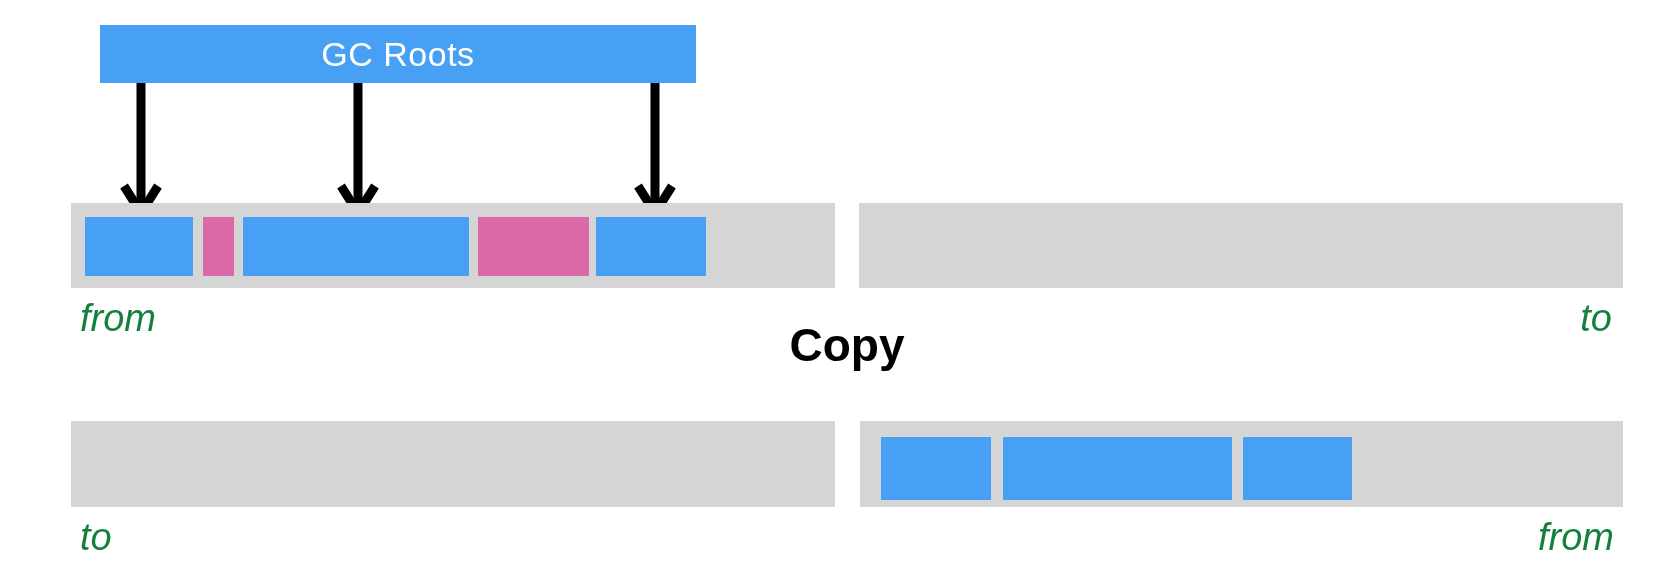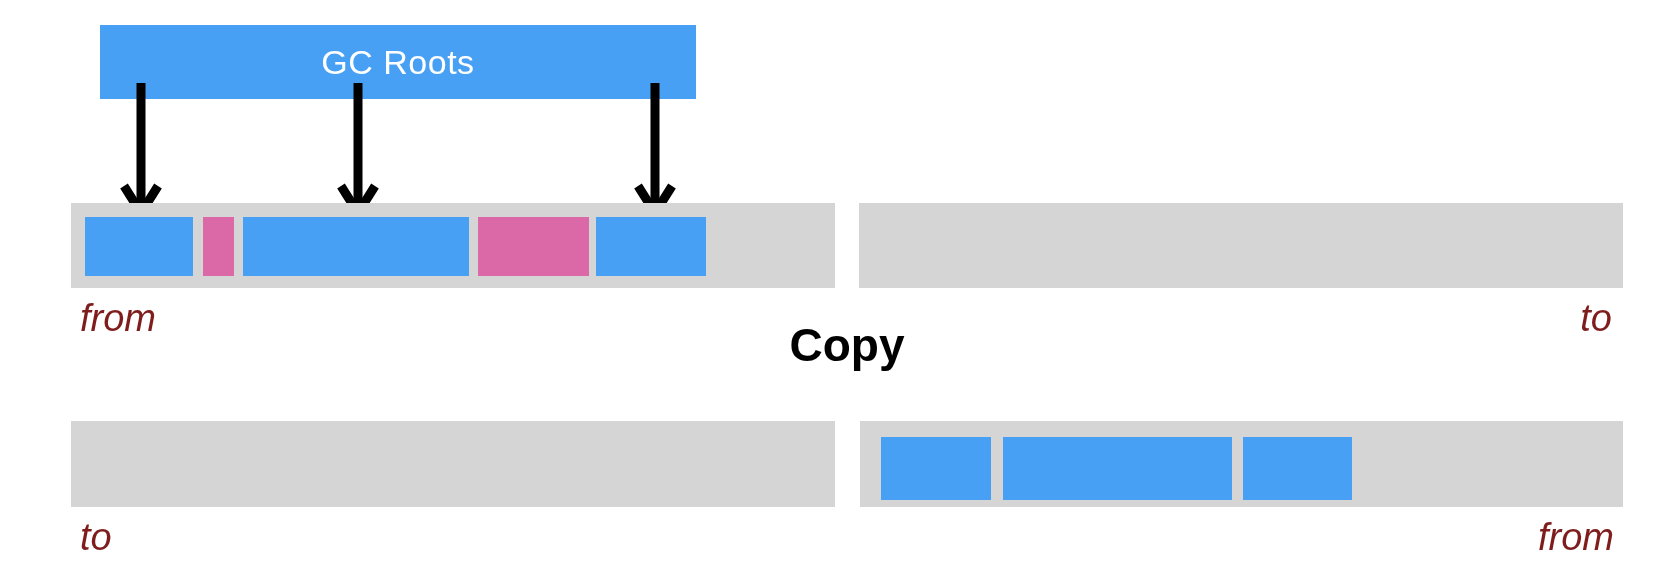--- a/index.html
+++ b/index.html
@@ -13,21 +13,21 @@
     width: 1670px;
     height: 578px;
     background: #ffffff;
     overflow: hidden;
   }
   .gc-roots-box {
     position: absolute;
     left: 100px;
     top: 25px;
     width: 596px;
-    height: 74px;
+    height: 58px;
     display: flex;
     align-items: center;
     justify-content: center;
     font-size: 34px;
     font-weight: 500;
     letter-spacing: 0.5px;
   }
   .arrow-layer {
     position: absolute;
     left: 0;
@@ -44,21 +44,21 @@
     position: absolute;
   }
   .space-top-left    { left: 71px;  top: 203px; width: 764px; }
   .space-top-right   { left: 859px; top: 203px; width: 764px; }
   .space-bottom-left  { left: 71px;  top: 421px; width: 764px; height: 86px; }
   .space-bottom-right { left: 860px; top: 421px; width: 763px; height: 86px; }
   .space-label {
     position: absolute;
     font-style: italic;
     font-size: 38px;
-    color: #7f1d1d;
+    color: #15803d;
     white-space: nowrap;
   }
   .label-from-top { left: 80px; top: 297px; }
   .label-to-top   { right: 58px; top: 297px; text-align: right; }
   .label-to-bottom   { left: 80px; top: 516px; }
   .label-from-bottom { right: 56px; top: 516px; text-align: right; }
   .copy-label {
     position: absolute;
     left: 847px;
     top: 318px;

